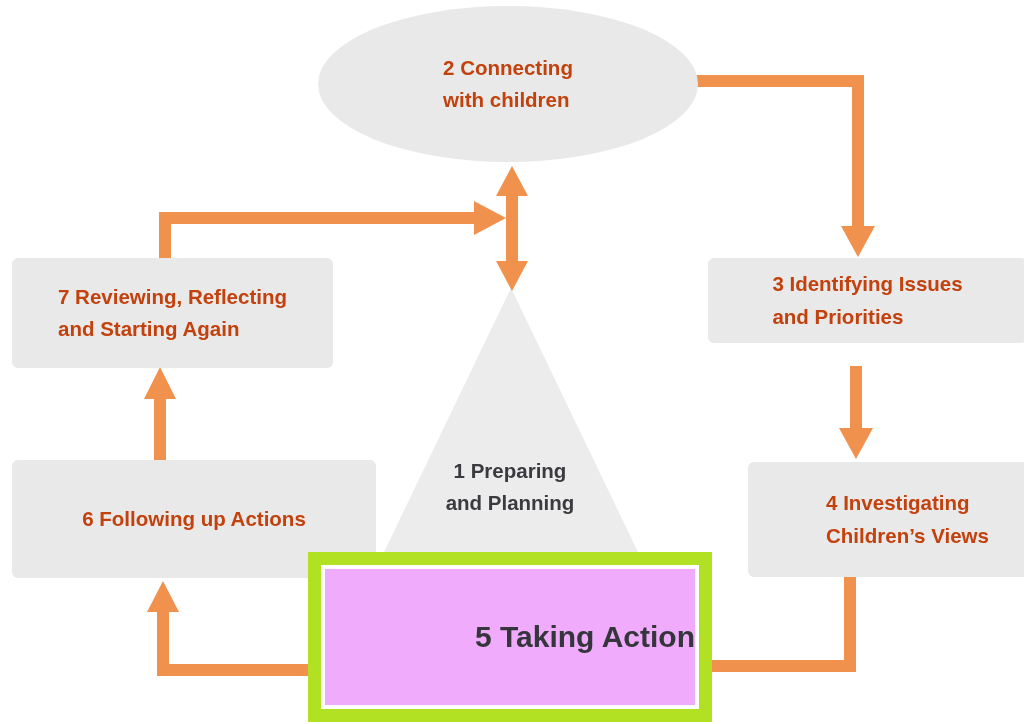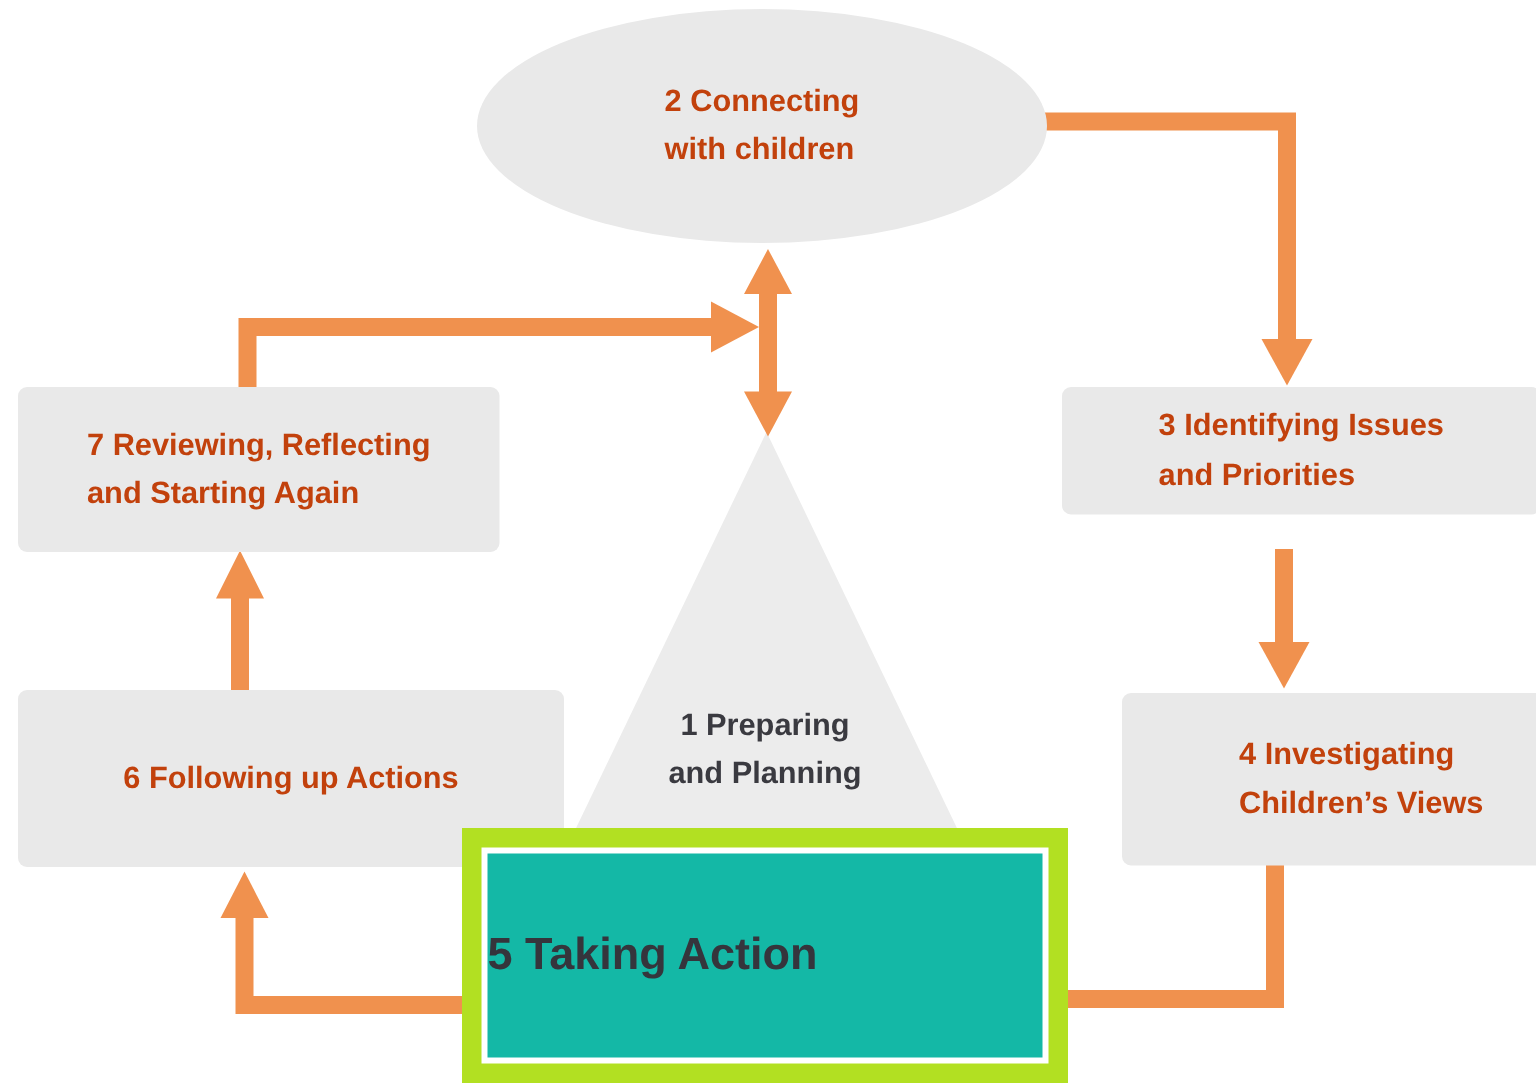--- a/index.html
+++ b/index.html
@@ -36,39 +36,39 @@
     left: 318px; top: 6px; width: 380px; height: 156px;
     border-radius: 50%;
   }
   .node-reviewing   { left: 2px;   top: 258px; width: 321px; height: 110px; }
   .node-followingup { left: 2px;   top: 460px; width: 364px; height: 118px; }
   .node-identifying { left: 698px; top: 258px; width: 319px; height: 85px; }
   .node-investigating { left: 738px; top: 462px; width: 319px; height: 115px; }
   .node-preparing-label {
     position: absolute;
     left: 397px; top: 455px; width: 226px; height: 90px;
-    display: flex; align-items: center; justify-content: center;
+    display: flex; justify-content: center;
     text-align: center;
     color: #3a3a40; font-weight: 700; font-size: 20.5px; line-height: 1.58;
     z-index: 2;
   }
   .node-preparing-label span { white-space: pre-line; }
   .node-taking-outer {
     position: absolute;
     left: 308px; top: 552px; width: 404px; height: 170px;
     border: 13px solid #b2e022;
     background: #ffffff;
     box-sizing: border-box;
     padding: 4px;
     z-index: 3;
   }
   .node-taking-inner {
     width: 100%; height: 100%;
-    background: #14b8a6;
-    display: flex; align-items: center; justify-content: flex-start;
+    background: #f0abfc;
+    display: flex; align-items: center; justify-content: flex-end;
     text-align: center;
     color: #35353c;
     font-weight: 700;
     font-size: 30px;
   }
 </style>
 </head>
 <body>
 
 <div class="canvas">

